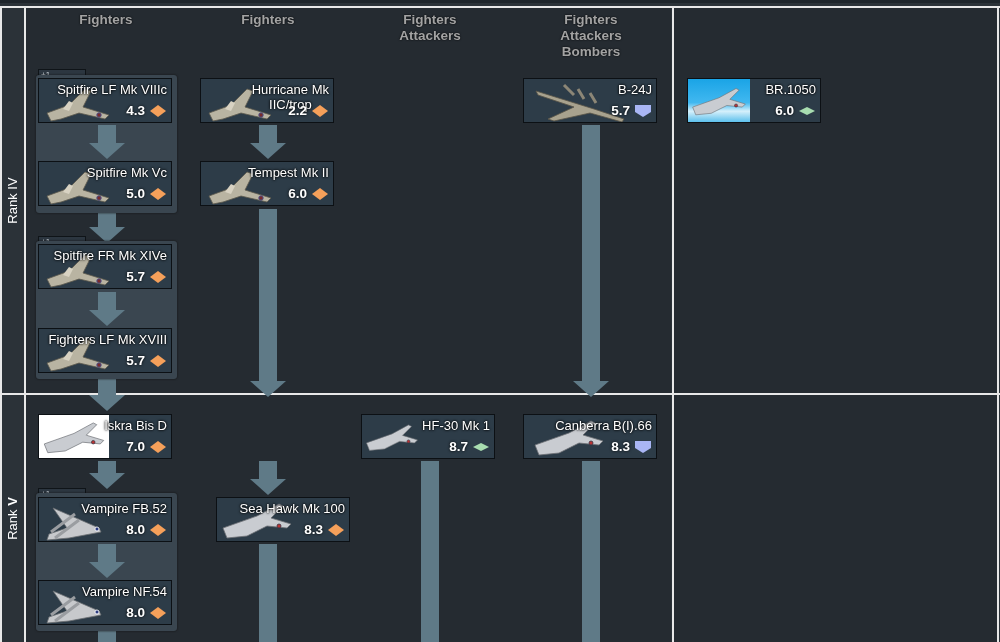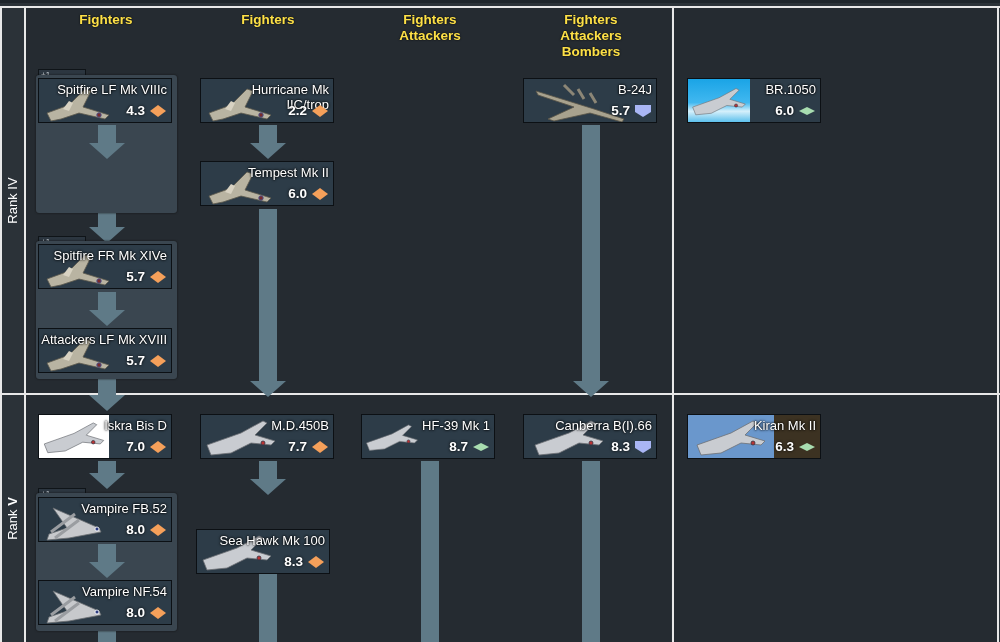--- a/index.html
+++ b/index.html
@@ -5,28 +5,28 @@
   html,body{margin:0;padding:0;}
   body{width:1000px;height:642px;overflow:hidden;background:#2b3238;font-family:"Liberation Sans",sans-serif;color:#fff;position:relative;}
   .frame{position:absolute;left:0;top:0;width:1000px;height:642px;box-sizing:border-box;border-top:3px solid #1e252b;}
   .topline{position:absolute;left:0;top:3px;width:1000px;height:2px;background:#e8e8e8;}
   .vline{position:absolute;width:2px;background:#e8e8e8;}
   .hline{position:absolute;height:2px;background:#e8e8e8;}
   .rank-label{position:absolute;left:-30px;width:84px;transform:rotate(-90deg);text-align:center;font-size:13px;color:#fff;white-space:nowrap;}
   .rank-label b{font-weight:bold;}
   .grid-bg{position:absolute;left:26px;top:5px;width:645px;height:637px;background:#252b31;}
   .grid-bg2{position:absolute;left:674px;top:5px;width:324px;height:637px;background:#252b31;}
-  .col-head{position:absolute;width:160px;text-align:center;font-weight:bold;font-size:13.5px;line-height:16px;color:#fde047;text-shadow:0 0 2px #000;}
+  .col-head{position:absolute;width:160px;text-align:center;font-weight:bold;font-size:13.5px;line-height:16px;color:#a3a3a3;text-shadow:0 0 2px #000;}
   .folder{position:absolute;background:#3a4650;border-radius:3px;box-shadow:0 0 2px #111;}
   .folder-tab{position:absolute;width:48px;height:8px;background:#2c3640;border:1px solid #0f1418;border-bottom:none;font-size:8px;line-height:9px;color:#cfd6dc;padding-left:2px;box-sizing:border-box;}
   .pipe{position:absolute;width:18px;background:#5f7a87;}
   .arrow-head{position:absolute;width:0;height:0;border-left:18px solid transparent;border-right:18px solid transparent;border-top:16px solid #5f7a87;}
   .card{position:absolute;width:134px;height:45px;background:#2d3c48;border:1px solid #0c1014;box-sizing:border-box;overflow:hidden;cursor:pointer;}
   .card .plane{position:absolute;left:0;top:0;width:80px;height:43px;}
-  .card .name{position:absolute;right:4px;top:3px;font-size:13px;line-height:16px;text-align:right;color:#fff;text-shadow:0 0 3px #000,0 0 2px #000;white-space:nowrap;}
+  .card .name{position:absolute;right:4px;top:3px;font-size:13px;line-height:16px;text-align:center;color:#fff;text-shadow:0 0 3px #000,0 0 2px #000;white-space:nowrap;}
   .card .br{position:absolute;right:26px;bottom:4px;font-size:13.5px;font-weight:bold;color:#fff;text-shadow:0 0 3px #000;}
   .card .badge{position:absolute;right:5px;bottom:5px;width:16px;height:12px;}
   .photo-bg{position:absolute;left:0;top:0;height:43px;}
 </style>
 </head>
 <body>
 
 <div class="frame">
   <div class="grid-bg"></div>
   <div class="grid-bg2"></div>
@@ -121,35 +121,45 @@
   <div class="card" style="left:38px;top:75px;">
     <svg class="plane" viewBox="0 0 80 43">
         <use href="#plane-prop"></use>
       </svg>
     <span class="name">Spitfire LF Mk VIIIc</span>
     <span class="br">4.3</span>
     <svg class="badge" viewBox="0 0 16 12">
         <use href="#badge-orange"></use>
       </svg>
   </div>
+  <div class="card" style="left:38px;top:158px;">
+    <svg class="plane" viewBox="0 0 80 43">
+        <use href="#plane-prop"></use>
+      </svg>
+    <span class="name">Spitfire Mk Vc</span>
+    <span class="br">5.0</span>
+    <svg class="badge" viewBox="0 0 16 12">
+        <use href="#badge-orange"></use>
+      </svg>
+  </div>
   <div class="card" style="left:38px;top:241px;padding-left:44px;">
     <svg class="plane" viewBox="0 0 80 43">
         <use href="#plane-prop"></use>
       </svg>
     <span class="name">Spitfire FR Mk XIVe</span>
     <span class="br">5.7</span>
     <svg class="badge" viewBox="0 0 16 12">
         <use href="#badge-orange"></use>
       </svg>
   </div>
   <div class="card" style="left:38px;top:325px;">
     <svg class="plane" viewBox="0 0 80 43">
         <use href="#plane-prop"></use>
       </svg>
-    <span class="name">Attackers LF Mk XVIII</span>
+    <span class="name">Fighters LF Mk XVIII</span>
     <span class="br">5.7</span>
     <svg class="badge" viewBox="0 0 16 12">
         <use href="#badge-orange"></use>
       </svg>
   </div>
 
   <div class="card" style="left:200px;top:75px;">
     <svg class="plane" viewBox="0 0 80 43">
         <use href="#plane-prop"></use>
       </svg>
@@ -219,67 +229,46 @@
     <svg class="plane" viewBox="0 0 80 43">
         <use href="#plane-twinboom"></use>
       </svg>
     <span class="name">Vampire NF.54</span>
     <span class="br">8.0</span>
     <svg class="badge" viewBox="0 0 16 12">
         <use href="#badge-orange"></use>
       </svg>
   </div>
 
-  <div class="card" style="left:200px;top:411px;">
-    <svg class="plane" viewBox="0 0 80 43">
-        <use href="#plane-jet"></use>
-      </svg>
-    <span class="name">M.D.450B</span>
-    <span class="br">7.7</span>
-    <svg class="badge" viewBox="0 0 16 12">
-        <use href="#badge-orange"></use>
-      </svg>
-  </div>
-  <div class="card" style="left:196px;top:494px;margin-top:32px;">
+  <div class="card" style="left:216px;top:494px;">
     <svg class="plane" viewBox="0 0 80 43">
         <use href="#plane-jet"></use>
       </svg>
     <span class="name">Sea Hawk Mk 100</span>
     <span class="br">8.3</span>
     <svg class="badge" viewBox="0 0 16 12">
         <use href="#badge-orange"></use>
       </svg>
   </div>
 
   <div class="card" style="left:361px;top:411px;">
     <svg class="plane" viewBox="0 0 80 43" style="width:60px">
         <use href="#plane-jet"></use>
       </svg>
-    <span class="name">HF-39 Mk 1</span>
+    <span class="name">HF-30 Mk 1</span>
     <span class="br">8.7</span>
     <svg class="badge" viewBox="0 0 16 12">
         <use href="#badge-green"></use>
       </svg>
   </div>
 
   <div class="card" style="left:523px;top:411px;">
     <svg class="plane" viewBox="0 0 80 43" style="width:90px">
         <use href="#plane-jet"></use>
       </svg>
     <span class="name">Canberra B(I).66</span>
     <span class="br">8.3</span>
     <svg class="badge" viewBox="0 0 16 12">
         <use href="#badge-blue"></use>
       </svg>
   </div>
 
-  <div class="card" style="left:687px;top:411px;background:#3c3222;">
-    <div class="photo-bg" style="width:86px;background:#6a97cc;"></div>
-    <svg class="plane" viewBox="0 0 80 43" style="width:86px">
-        <use href="#plane-jet"></use>
-      </svg>
-    <span class="name">Kiran Mk II</span>
-    <span class="br">6.3</span>
-    <svg class="badge" viewBox="0 0 16 12">
-        <use href="#badge-green"></use>
-      </svg>
-  </div>
 </div>
 
 </body></html>

